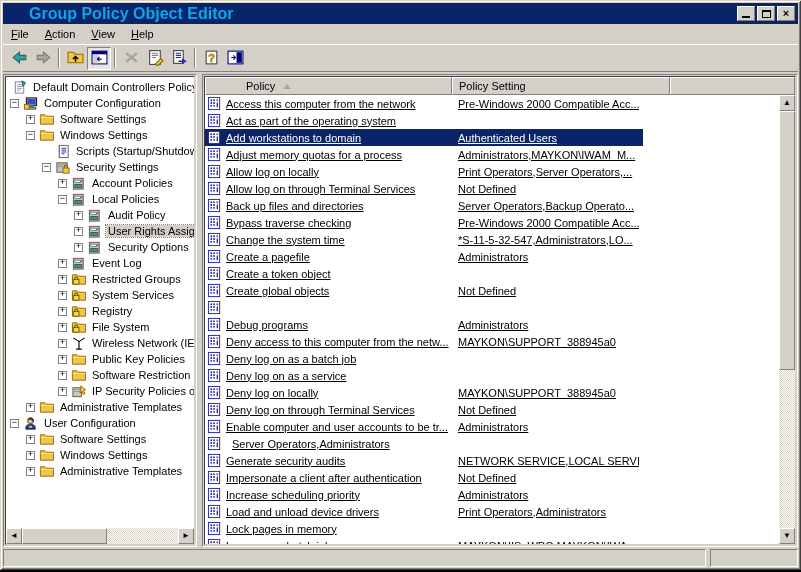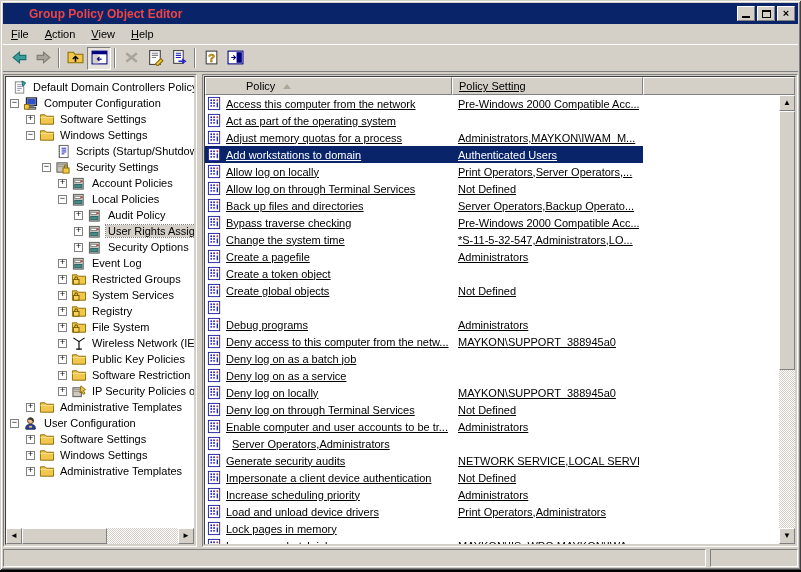--- a/index.html
+++ b/index.html
@@ -13,21 +13,21 @@
   .sunken-inner { border:1px solid; border-color:#404040 #D4D0C8 #D4D0C8 #404040; background:#FFFFFF; }
   .statusseg { border:1px solid; border-color:#808080 #FFFFFF #FFFFFF #808080; }
 
   
   #window { position:absolute; left:0; top:0; width:801px; height:570px; background:#D4D0C8;
             box-shadow: inset 1px 1px 0 #D4D0C8, inset -1px -1px 0 #404040,
                         inset 2px 2px 0 #FFFFFF, inset -2px -2px 0 #808080; }
 
   #titlebar { position:absolute; left:3px; top:3px; right:3px; height:21px; background:#0A246A;
               display:flex; align-items:center; padding:0 3px; }
-  #titlebar .title { color:#ef4444; font-weight:bold; font-size:12px; margin-left:4px; flex:1;
+  #titlebar .title { color:#0ea5e9; font-weight:bold; font-size:16px; margin-left:4px; flex:1;
                      white-space:nowrap; overflow:hidden; }
   .winbtn { width:18px; height:15px; margin-left:2px; display:flex; align-items:center; justify-content:center;
             font-size:10px; font-weight:bold; color:#000; cursor:default; }
   .glyph-min { width:8px; height:2px; background:#000; margin-top:7px; }
   .glyph-max { width:9px; height:8px; border:1px solid #000; border-top:2px solid #000; }
   .glyph-close { font-size:11px; line-height:9px; font-weight:bold; }
 
   #menubar { position:absolute; left:3px; top:24px; right:3px; height:20px; display:flex; align-items:center; }
   .menuitem { padding:2px 8px; cursor:default; }
   .menuitem u { text-decoration:underline; }
@@ -62,21 +62,21 @@
   .sbtn { width:16px; height:16px; flex:0 0 16px; display:flex; align-items:center; justify-content:center;
           font-size:7px; color:#000; }
   #htrack { flex:1; position:relative; }
   #htrack .thumb { position:absolute; left:0; top:0; width:85px; height:16px; }
 
   
   #listinner { display:flex; flex-direction:column; }
   #lheader { height:18px; display:flex; flex:0 0 18px; }
   .hseg { padding:2px 6px 0 6px; display:flex; align-items:flex-start; white-space:nowrap; overflow:hidden; }
   .hseg.c1 { width:247px;padding-left:40px; }
-  .hseg.c2 { width:191px;text-decoration:underline; }
+  .hseg.c2 { width:218px; }
   .hseg.fill { flex:1; }
   .sortarrow { width:0; height:0; border-left:4px solid transparent; border-right:4px solid transparent;
                border-bottom:5px solid #ACA899; margin:4px 0 0 8px; }
   #lbody { flex:1; display:flex; overflow:hidden; }
   #rows { flex:1; overflow:hidden; position:relative; }
   .lrow { height:17px; display:flex; align-items:center; white-space:nowrap; }
   .lrow .sel-span { display:flex; align-items:center; width:438px; height:17px;text-decoration:underline; }
   .lrow.selected .sel-span { background:#0A246A; color:#FFF; }
   .licon { width:15px; height:15px; flex:0 0 15px; margin:0 4px 0 2px; }
   .licon svg { width:15px; height:15px; }
@@ -474,58 +474,58 @@
                       <circle cx="4.5" cy="10.5" r="1"></circle>
                       <circle cx="7.5" cy="10.5" r="1"></circle>
                     </g>
                     <circle cx="11" cy="4.5" r="1" fill="#C03030"></circle>
                     <path d="M11 7 v5" stroke="#2020C0" stroke-width="1.4"></path>
                   </svg></span>
                 <span class="pcell">Act as part of the operating system</span>
                 <span class="scell"></span>
               </span>
             </div>
+            <div class="lrow selected">
+              <span class="sel-span">
+                <span class="licon"><svg viewBox="0 0 16 16">
+                    <rect x="1.5" y="1.5" width="12" height="13" fill="#fff" stroke="#2020A0"></rect>
+                    <g fill="#2020C0">
+                      <circle cx="4.5" cy="4.5" r="1"></circle>
+                      <circle cx="7.5" cy="4.5" r="1"></circle>
+                      <circle cx="4.5" cy="7.5" r="1"></circle>
+                      <circle cx="7.5" cy="7.5" r="1"></circle>
+                      <circle cx="4.5" cy="10.5" r="1"></circle>
+                      <circle cx="7.5" cy="10.5" r="1"></circle>
+                    </g>
+                    <circle cx="11" cy="4.5" r="1" fill="#C03030"></circle>
+                    <path d="M11 7 v5" stroke="#2020C0" stroke-width="1.4"></path>
+                  </svg></span>
+                <span class="pcell">Add workstations to domain</span>
+                <span class="scell">Authenticated Users</span>
+              </span>
+            </div>
             <div class="lrow">
               <span class="sel-span">
                 <span class="licon"><svg viewBox="0 0 16 16">
                     <rect x="1.5" y="1.5" width="12" height="13" fill="#fff" stroke="#2020A0"></rect>
                     <g fill="#2020C0">
                       <circle cx="4.5" cy="4.5" r="1"></circle>
                       <circle cx="7.5" cy="4.5" r="1"></circle>
                       <circle cx="4.5" cy="7.5" r="1"></circle>
                       <circle cx="7.5" cy="7.5" r="1"></circle>
                       <circle cx="4.5" cy="10.5" r="1"></circle>
                       <circle cx="7.5" cy="10.5" r="1"></circle>
                     </g>
                     <circle cx="11" cy="4.5" r="1" fill="#C03030"></circle>
                     <path d="M11 7 v5" stroke="#2020C0" stroke-width="1.4"></path>
                   </svg></span>
                 <span class="pcell">Adjust memory quotas for a process</span>
                 <span class="scell">Administrators,MAYKON\IWAM_M...</span>
               </span>
             </div>
-            <div class="lrow selected">
-              <span class="sel-span">
-                <span class="licon"><svg viewBox="0 0 16 16">
-                    <rect x="1.5" y="1.5" width="12" height="13" fill="#fff" stroke="#2020A0"></rect>
-                    <g fill="#2020C0">
-                      <circle cx="4.5" cy="4.5" r="1"></circle>
-                      <circle cx="7.5" cy="4.5" r="1"></circle>
-                      <circle cx="4.5" cy="7.5" r="1"></circle>
-                      <circle cx="7.5" cy="7.5" r="1"></circle>
-                      <circle cx="4.5" cy="10.5" r="1"></circle>
-                      <circle cx="7.5" cy="10.5" r="1"></circle>
-                    </g>
-                    <circle cx="11" cy="4.5" r="1" fill="#C03030"></circle>
-                    <path d="M11 7 v5" stroke="#2020C0" stroke-width="1.4"></path>
-                  </svg></span>
-                <span class="pcell">Add workstations to domain</span>
-                <span class="scell">Authenticated Users</span>
-              </span>
-            </div>
             <div class="lrow">
               <span class="sel-span">
                 <span class="licon"><svg viewBox="0 0 16 16">
                     <rect x="1.5" y="1.5" width="12" height="13" fill="#fff" stroke="#2020A0"></rect>
                     <g fill="#2020C0">
                       <circle cx="4.5" cy="4.5" r="1"></circle>
                       <circle cx="7.5" cy="4.5" r="1"></circle>
                       <circle cx="4.5" cy="7.5" r="1"></circle>
                       <circle cx="7.5" cy="7.5" r="1"></circle>
                       <circle cx="4.5" cy="10.5" r="1"></circle>
@@ -867,21 +867,21 @@
                       <circle cx="4.5" cy="4.5" r="1"></circle>
                       <circle cx="7.5" cy="4.5" r="1"></circle>
                       <circle cx="4.5" cy="7.5" r="1"></circle>
                       <circle cx="7.5" cy="7.5" r="1"></circle>
                       <circle cx="4.5" cy="10.5" r="1"></circle>
                       <circle cx="7.5" cy="10.5" r="1"></circle>
                     </g>
                     <circle cx="11" cy="4.5" r="1" fill="#C03030"></circle>
                     <path d="M11 7 v5" stroke="#2020C0" stroke-width="1.4"></path>
                   </svg></span>
-                <span class="pcell">Impersonate a client device authentication</span>
+                <span class="pcell">Impersonate a client after authentication</span>
                 <span class="scell">Not Defined</span>
               </span>
             </div>
             <div class="lrow">
               <span class="sel-span">
                 <span class="licon"><svg viewBox="0 0 16 16">
                     <rect x="1.5" y="1.5" width="12" height="13" fill="#fff" stroke="#2020A0"></rect>
                     <g fill="#2020C0">
                       <circle cx="4.5" cy="4.5" r="1"></circle>
                       <circle cx="7.5" cy="4.5" r="1"></circle>

